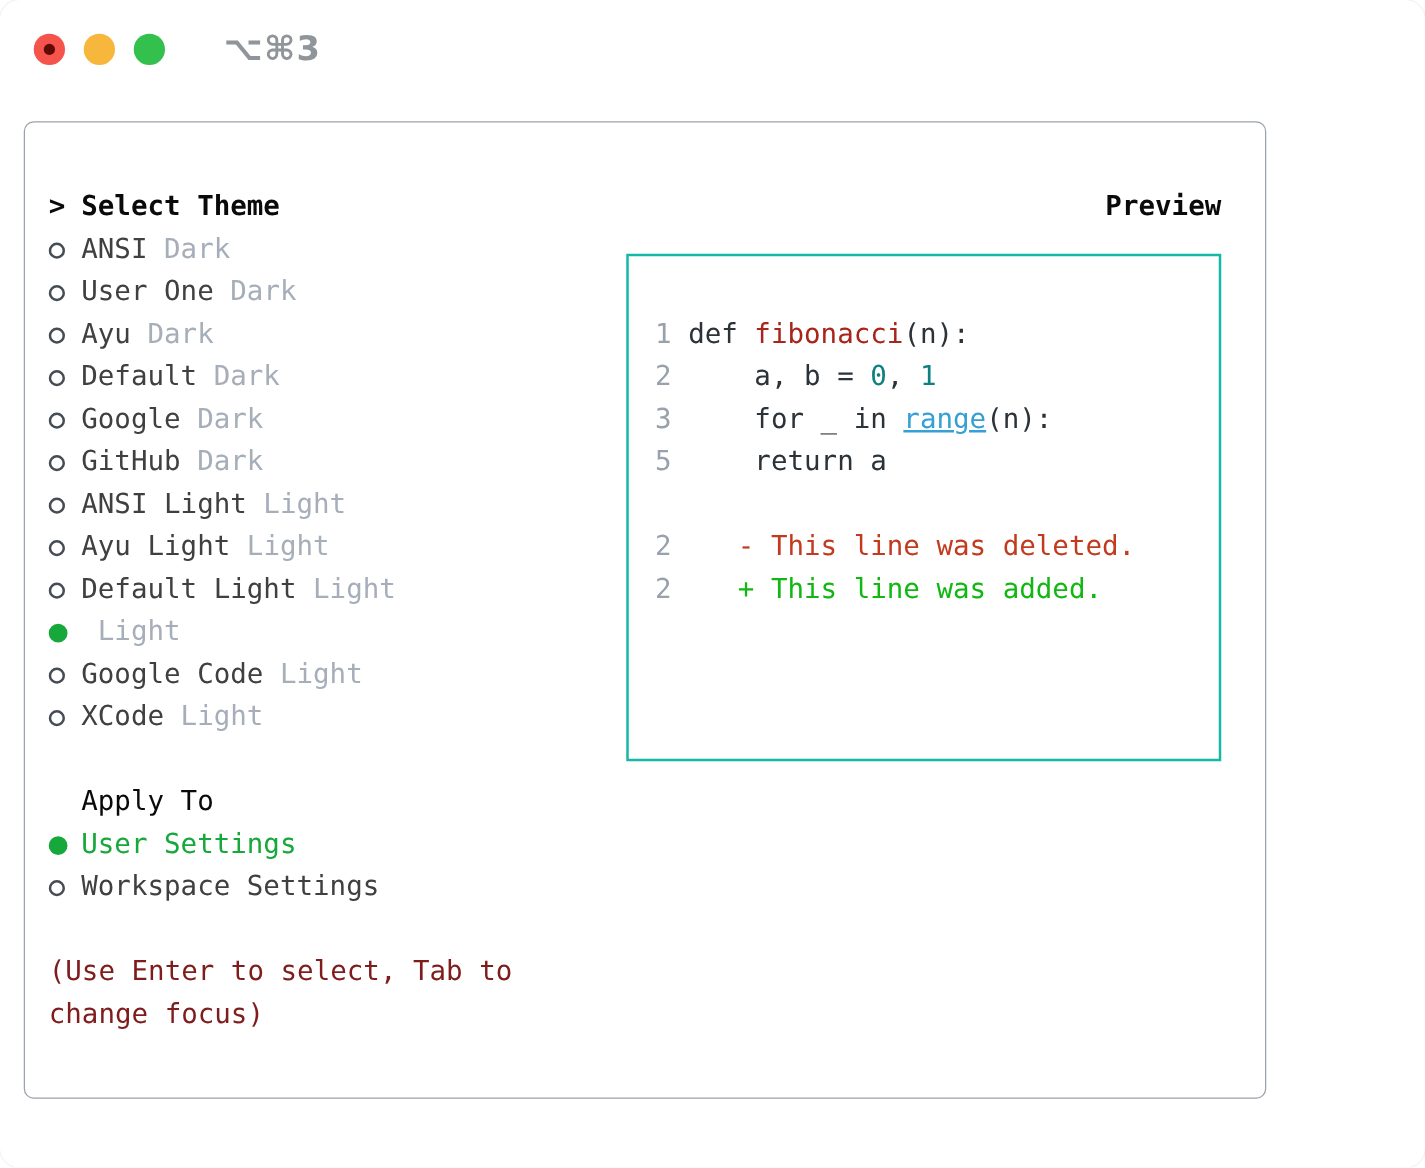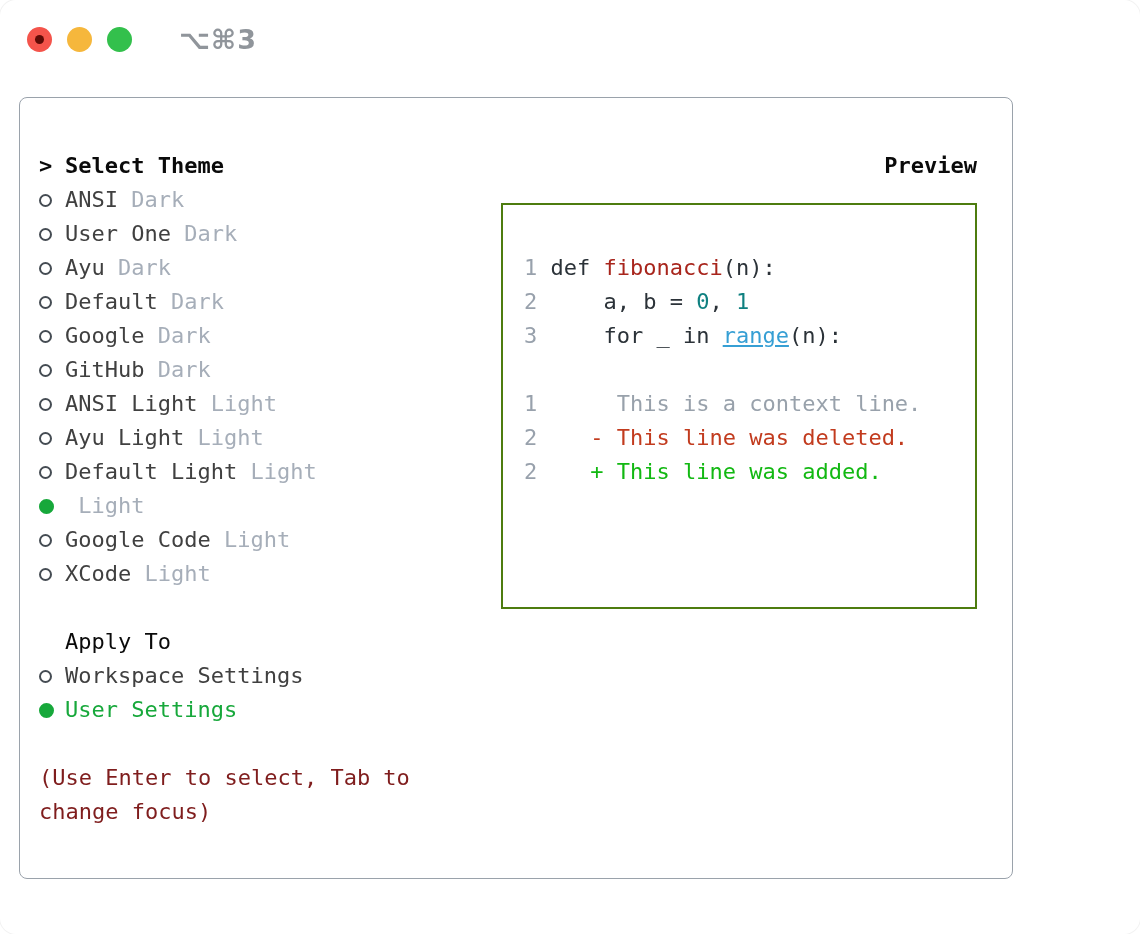--- a/index.html
+++ b/index.html
@@ -131,21 +131,21 @@
     font-size: 22px;
     line-height: 34px;
     font-weight: bold;
     color: #0a0a0a;
     text-align: right;
   }
   .preview-box {
     margin-top: 20px;
     width: 476px;
     height: 406px;
-    border: 2px solid #4d7c0f;
+    border: 2px solid #14b8a6;
     box-sizing: border-box;
     padding: 46px 0 0 21px;
     overflow: hidden;
     background: #ffffff;
   }
   .pline {
     height: 34px;
     line-height: 34px;
     font-size: 22px;
     white-space: pre;
@@ -197,34 +197,34 @@
         </div>
 
       <div class="spacer-row"></div>
 
       <div class="row subheader-row">
         <span class="marker-col"></span>
         <span class="label">Apply To</span>
       </div>
 
       <div id="apply-to-list">
+          <div class="row selected"><span class="marker-col"><span class="radio on"></span></span><span class="label">User Settings</span></div>
           <div class="row"><span class="marker-col"><span class="radio"></span></span><span class="label">Workspace Settings</span></div>
-          <div class="row selected"><span class="marker-col"><span class="radio on"></span></span><span class="label">User Settings</span></div>
         </div>
 
       <div class="hint">(Use Enter to select, Tab to change focus)</div>
     </div>
 
     <div class="right-col">
       <div class="preview-title">Preview</div>
       <div class="preview-box" id="preview-box">
           <div class="pline"><span class="lineno">1 </span><span class="tok-plain">def </span><span class="tok-func">fibonacci</span><span class="tok-plain">(n):</span></div>
           <div class="pline"><span class="lineno">2 </span><span class="tok-plain">    a, b = </span><span class="tok-num">0</span><span class="tok-plain">, </span><span class="tok-num">1</span></div>
           <div class="pline"><span class="lineno">3 </span><span class="tok-plain">    for _ in </span><span class="tok-builtin">range</span><span class="tok-plain">(n):</span></div>
+          <div class="pline"><span class="lineno">5 </span><span class="tok-plain">    return a</span></div>
           <div class="pline"></div>
-          <div class="pline"><span class="lineno">1    </span><span class="diff-ctx">  This is a context line.</span></div>
           <div class="pline"><span class="lineno">2    </span><span class="diff-del">- This line was deleted.</span></div>
           <div class="pline"><span class="lineno">2    </span><span class="diff-add">+ This line was added.</span></div>
         </div>
     </div>
 
   </div>
 </div>
 
 </body></html>

